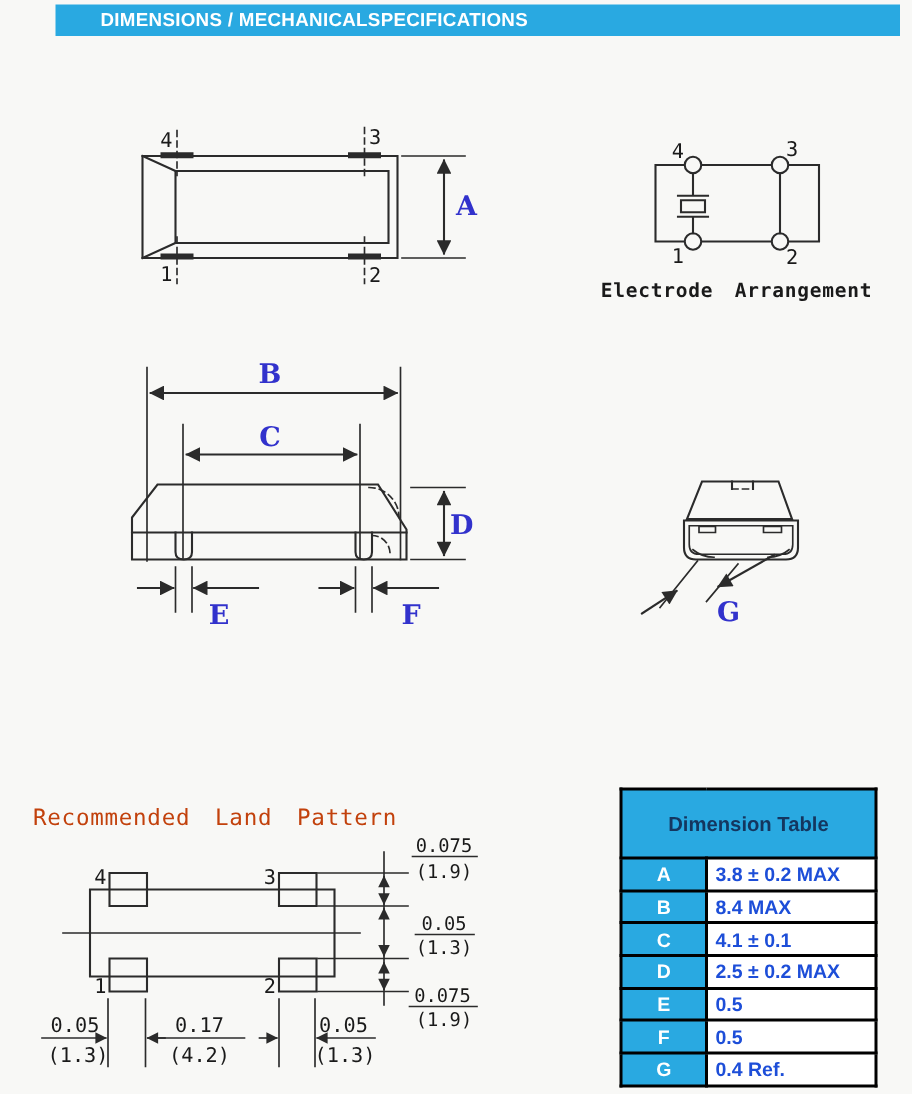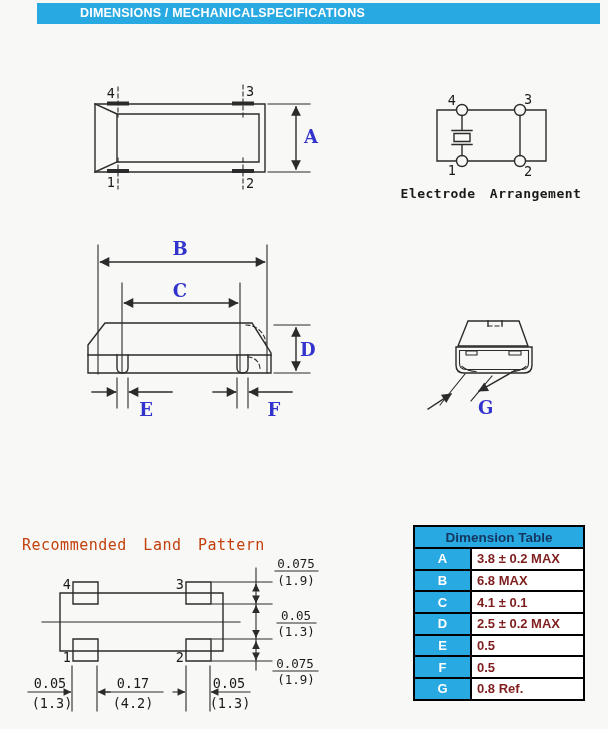--- a/index.html
+++ b/index.html
@@ -5,21 +5,21 @@
   html,body{margin:0;padding:0;}
   body{
     width:608px;height:729px;position:relative;
     background:#f8f8f6;
     font-family:"Liberation Sans",sans-serif;
     overflow:hidden;
   }
   .titlebar{
     position:absolute;left:37px;top:3px;width:563px;height:21px;
     background:#29a9e1;color:#ffffff;font-weight:bold;font-size:12.5px;
-    line-height:21px;padding-left:43px;box-sizing:border-box;letter-spacing:.2px;
+    line-height:21px;padding-left:30px;box-sizing:border-box;letter-spacing:.2px;
   }
   svg{position:absolute;overflow:visible;}
   #sv-top{left:80px;top:78px;width:245px;height:118px;}
   #sv-elec{left:405px;top:85px;width:180px;height:120px;}
   #sv-side{left:80px;top:228px;width:245px;height:200px;}
   #sv-under{left:420px;top:300px;width:170px;height:122px;}
   #sv-land{left:15px;top:550px;width:395px;height:172px;}
   .ln{stroke:#2b2b2b;stroke-width:1.4;fill:none;stroke-linecap:square;}
   .thin{stroke-width:1.1;}
   .dash{stroke-dasharray:4 3;}
@@ -31,25 +31,25 @@
   .capt{font-weight:bold;word-spacing:6px;letter-spacing:.5px;font-size:13px;}
   .dletter{font-family:"DejaVu Serif",serif;font-weight:bold;font-size:18px;fill:#3232cc;}
   .lp-title{
     position:absolute;left:22px;top:536px;
     font-family:"DejaVu Sans Mono",monospace;font-size:15px;color:#c2410c;
     letter-spacing:.5px;word-spacing:7px;
   }
   .dim-table{position:absolute;left:413px;top:525px;border-collapse:collapse;background:#fff;}
   .dim-table th{
     background:#29a9e1;color:#14365f;font-size:13.5px;font-weight:bold;
-    height:20px;border:2px solid #000;padding:0;
+    height:20px;border:2px solid #000;padding:12px;
   }
   .dim-table td{border:2px solid #000;height:19.7px;font-size:13px;font-weight:bold;padding:0;}
   .dim-table td.k{background:#29a9e1;color:#ffffff;text-align:center;width:55px;}
-  .dim-table td.v{padding-left:5px;width:106px;color:#7f1d1d;}
+  .dim-table td.v{padding-left:5px;width:106px;color:#1d4ed8;}
 </style>
 </head>
 <body>
 
 <div class="titlebar">
   <span>DIMENSIONS / MECHANICALSPECIFICATIONS</span>
 </div>
 
 <svg id="sv-top" viewBox="80 78 245 118">
   <defs>
@@ -173,36 +173,36 @@
   <tbody>
       <tr>
     <th colspan="2">Dimension Table</th>
   </tr>
   <tr>
     <td class="k">A</td>
     <td class="v">3.8 ± 0.2 MAX</td>
   </tr>
   <tr>
     <td class="k">B</td>
-    <td class="v">6.8 MAX</td>
+    <td class="v">8.4 MAX</td>
   </tr>
   <tr>
     <td class="k">C</td>
     <td class="v">4.1 ± 0.1</td>
   </tr>
   <tr>
     <td class="k">D</td>
     <td class="v">2.5 ± 0.2 MAX</td>
   </tr>
   <tr>
     <td class="k">E</td>
     <td class="v">0.5</td>
   </tr>
   <tr>
     <td class="k">F</td>
     <td class="v">0.5</td>
   </tr>
   <tr>
     <td class="k">G</td>
-    <td class="v">0.8 Ref.</td>
+    <td class="v">0.4 Ref.</td>
   </tr>
 </tbody>
   </table>
 
 </body></html>

